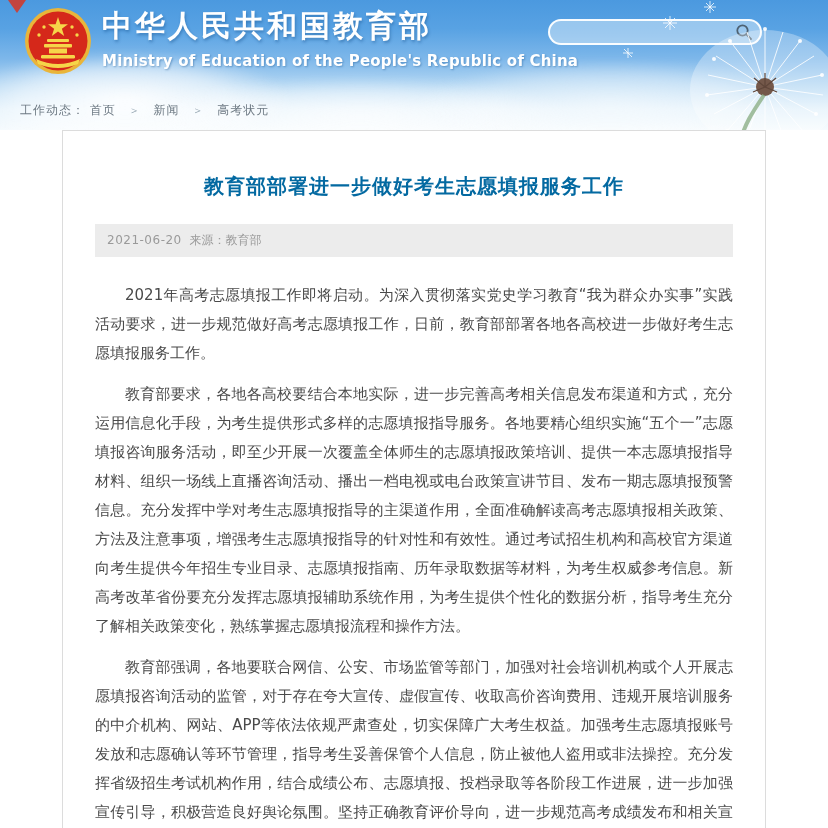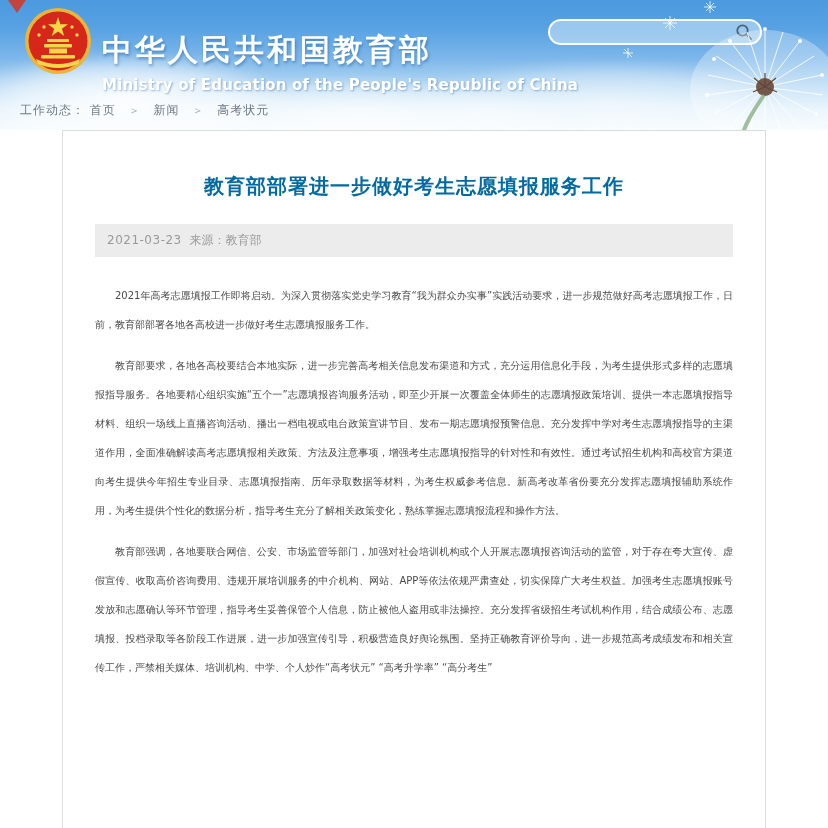--- a/index.html
+++ b/index.html
@@ -38,21 +38,21 @@
     position: absolute; left: 8px; top: 0;
     width: 0; height: 0;
     border-left: 9px solid transparent;
     border-right: 9px solid transparent;
     border-top: 13px solid #cf3b2e;
     opacity: .9;
   }
 
   .emblem { position: absolute; left: 24px; top: 7px; width: 68px; height: 68px; }
 
-  .brand { position: absolute; left: 102px; top: 30px; color: #ffffff; }
+  .brand { position: absolute; left: 102px; top: 6px; color: #ffffff; }
   .brand .site-title {
     font-size: 30px;
     font-weight: bold;
     letter-spacing: 3px;
     text-shadow: 1px 2px 3px rgba(20,80,140,0.45);
     white-space: nowrap;
   }
   .brand .site-subtitle {
     margin-top: 5px;
     font-size: 15px;
@@ -132,21 +132,21 @@
     font-size: 12px;
     color: #9a9a9a;
     padding-left: 12px;
     white-space: nowrap;
   }
   .meta-bar .meta-date { letter-spacing: 0.5px; }
   .meta-bar .meta-source { margin-left: 4px; font-family: Liberation Serif, serif; }
 
   .article-body { margin-top: 24px; }
   .para {
-    font-size: 10px;
+    font-size: 15px;
     line-height: 29px;
     color: #4a4a4a;
     text-align: justify;
     text-indent: 2em;
     margin-top: 12px;
   }
   .para:first-child { margin-top: 0; }
 </style>
 </head>
 <body>
@@ -260,21 +260,21 @@
       <a>新闻</a>
       <span class="sep">＞</span>
       <a>高考状元</a>
     </div>
   </div>
 
   <div class="content-box">
     <h1 class="article-title">教育部部署进一步做好考生志愿填报服务工作</h1>
 
     <div class="meta-bar">
-      <span class="meta-date">2021-03-23</span>
+      <span class="meta-date">2021-06-20</span>
       <span class="meta-source"><span>来源：</span><span>教育部</span></span>
     </div>
 
     <div class="article-body">
       <p class="para">2021年高考志愿填报工作即将启动。为深入贯彻落实党史学习教育“我为群众办实事”实践活动要求，进一步规范做好高考志愿填报工作，日前，教育部部署各地各高校进一步做好考生志愿填报服务工作。</p>
       <p class="para">教育部要求，各地各高校要结合本地实际，进一步完善高考相关信息发布渠道和方式，充分运用信息化手段，为考生提供形式多样的志愿填报指导服务。各地要精心组织实施“五个一”志愿填报咨询服务活动，即至少开展一次覆盖全体师生的志愿填报政策培训、提供一本志愿填报指导材料、组织一场线上直播咨询活动、播出一档电视或电台政策宣讲节目、发布一期志愿填报预警信息。充分发挥中学对考生志愿填报指导的主渠道作用，全面准确解读高考志愿填报相关政策、方法及注意事项，增强考生志愿填报指导的针对性和有效性。通过考试招生机构和高校官方渠道向考生提供今年招生专业目录、志愿填报指南、历年录取数据等材料，为考生权威参考信息。新高考改革省份要充分发挥志愿填报辅助系统作用，为考生提供个性化的数据分析，指导考生充分了解相关政策变化，熟练掌握志愿填报流程和操作方法。</p>
       <p class="para">教育部强调，各地要联合网信、公安、市场监管等部门，加强对社会培训机构或个人开展志愿填报咨询活动的监管，对于存在夸大宣传、虚假宣传、收取高价咨询费用、违规开展培训服务的中介机构、网站、APP等依法依规严肃查处，切实保障广大考生权益。加强考生志愿填报账号发放和志愿确认等环节管理，指导考生妥善保管个人信息，防止被他人盗用或非法操控。充分发挥省级招生考试机构作用，结合成绩公布、志愿填报、投档录取等各阶段工作进展，进一步加强宣传引导，积极营造良好舆论氛围。坚持正确教育评价导向，进一步规范高考成绩发布和相关宣传工作，严禁相关媒体、培训机构、中学、个人炒作“高考状元” “高考升学率” “高分考生”</p>
 
     </div>
   </div>

